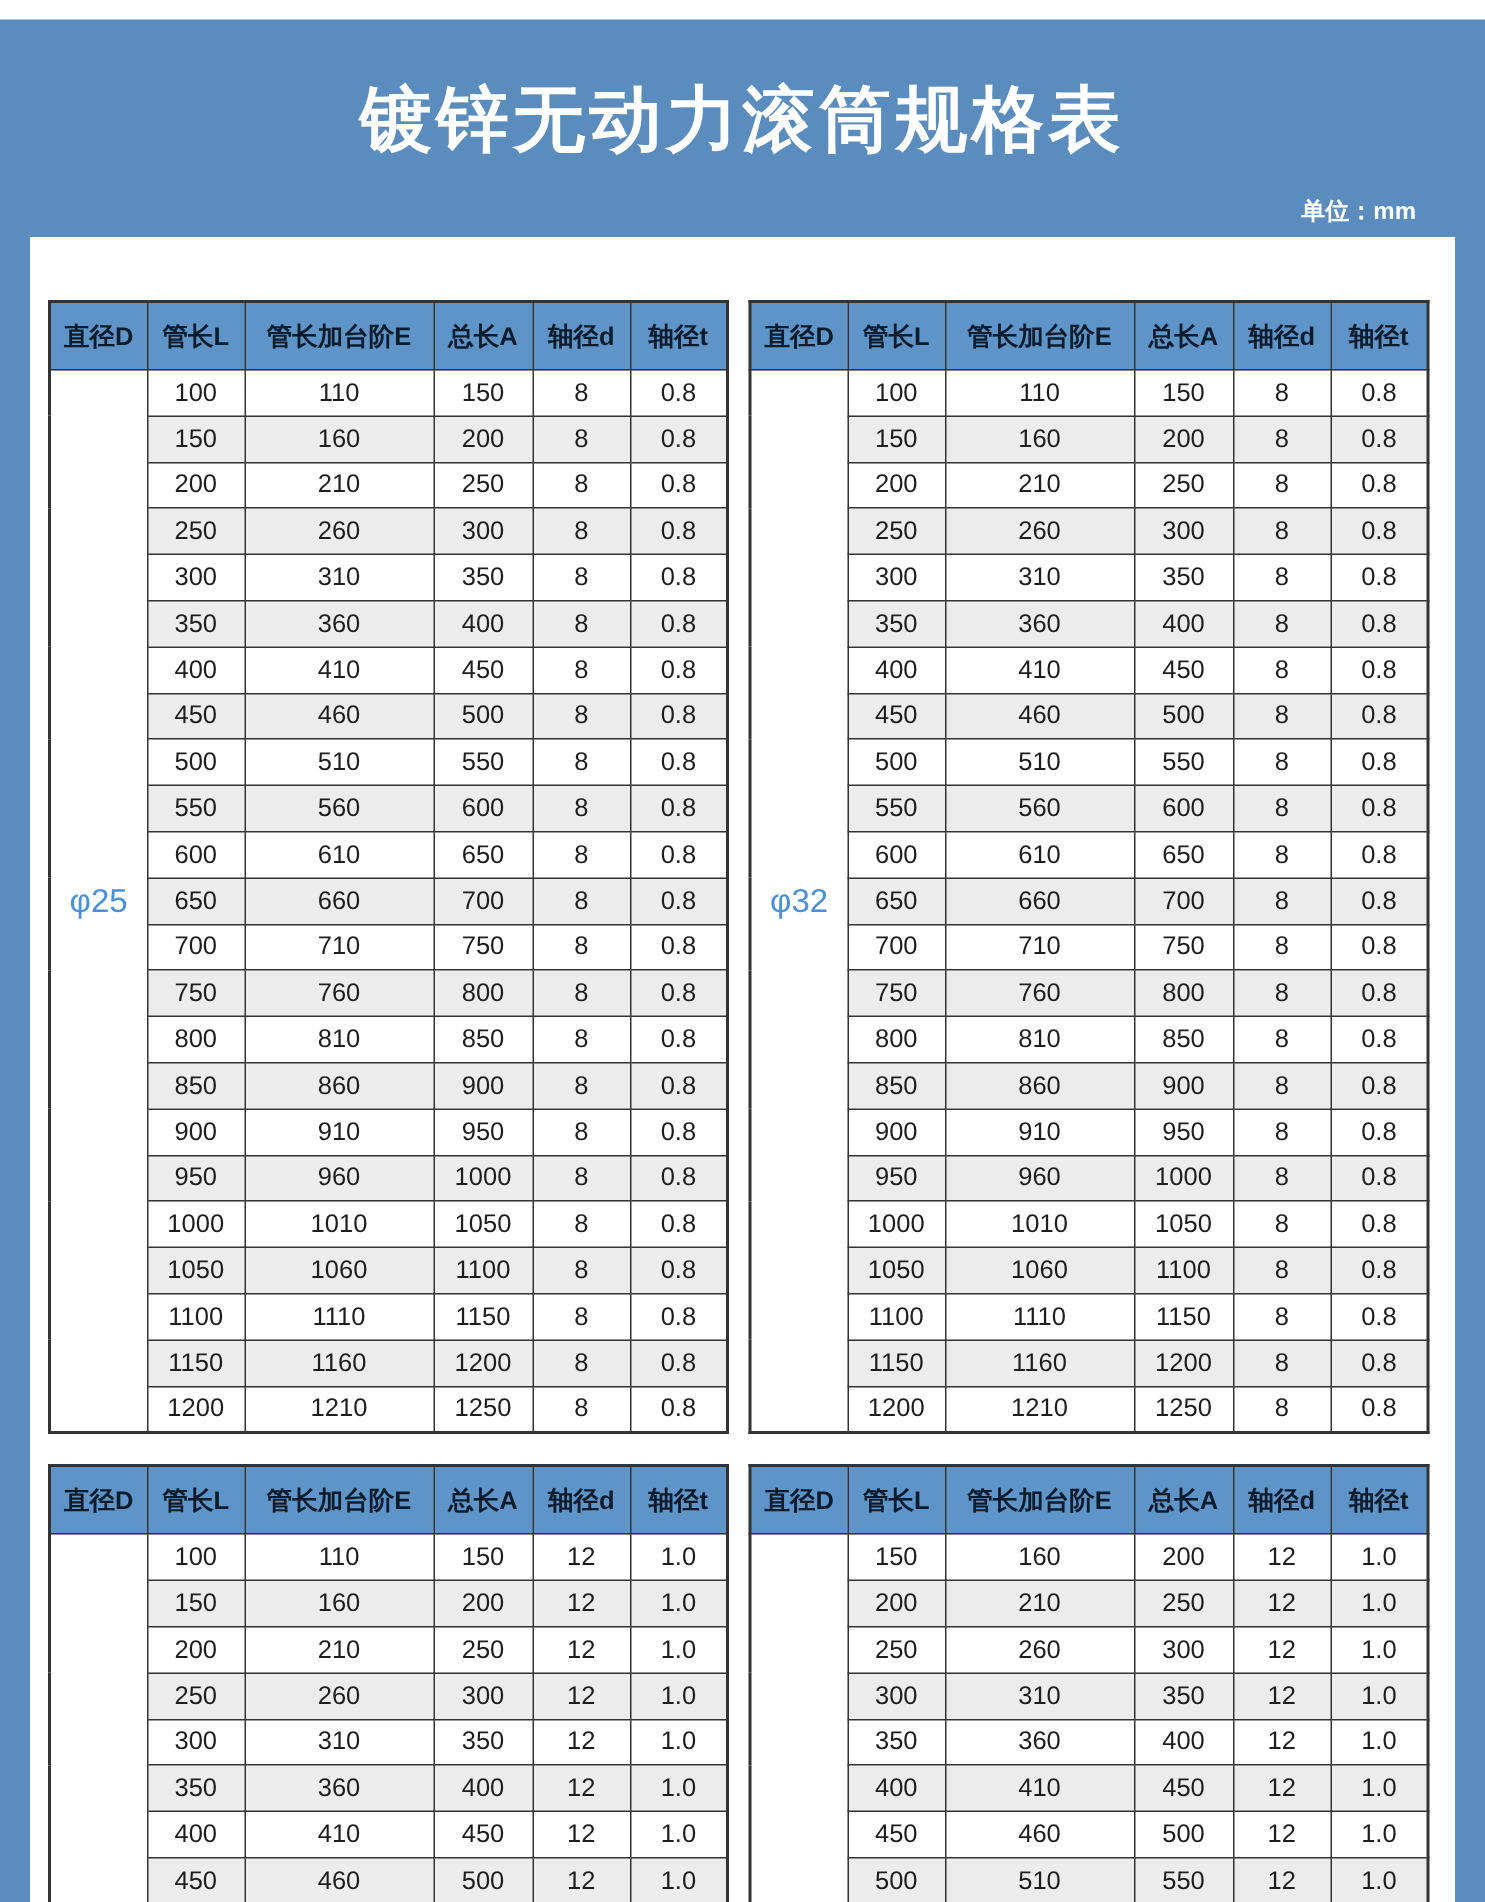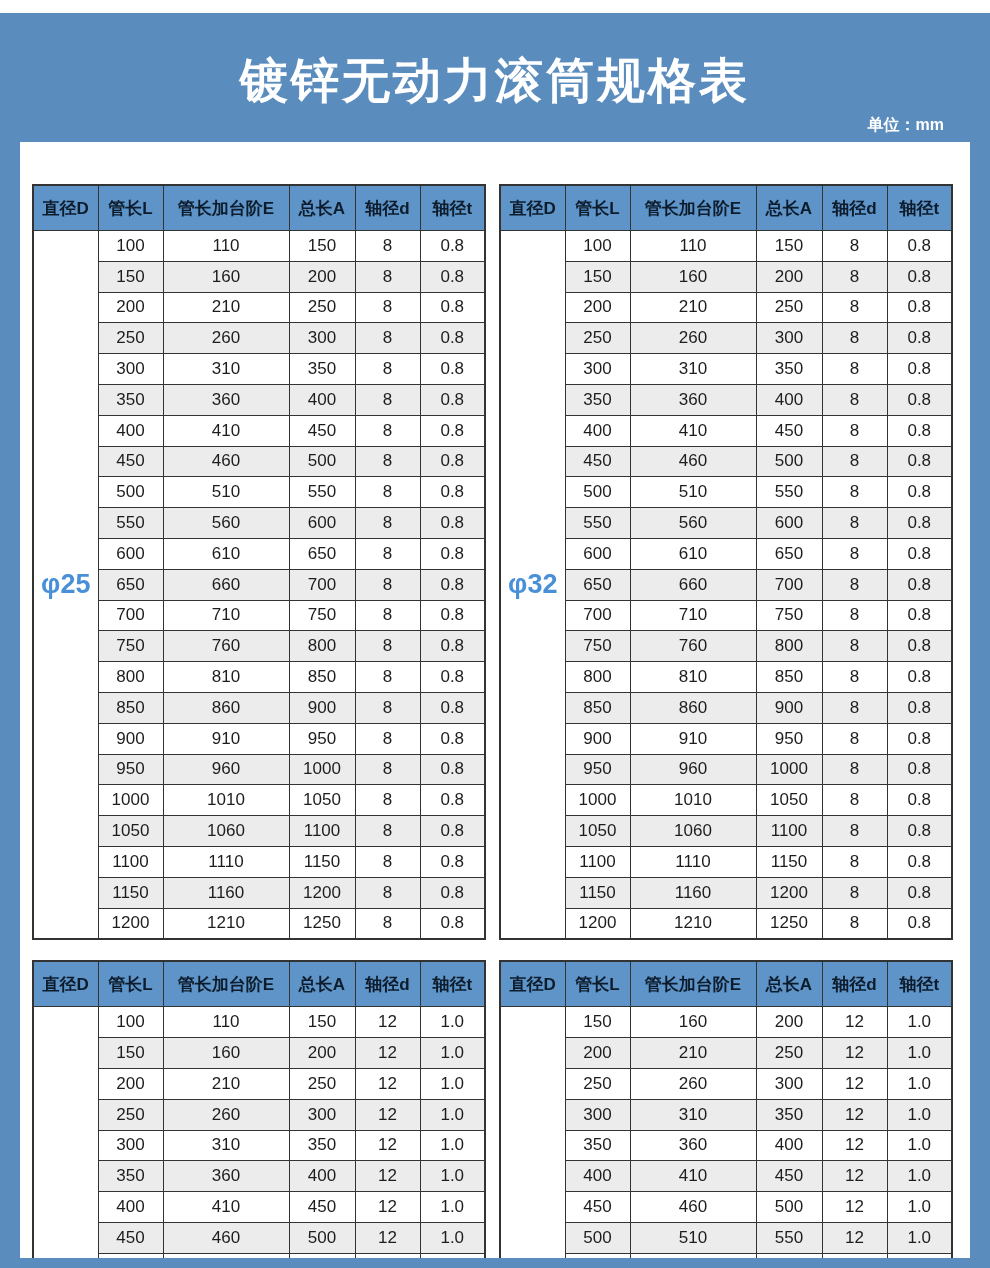--- a/index.html
+++ b/index.html
@@ -13,21 +13,21 @@
     background: var(--banner-blue, #5b8cbe);
     font-family: "Liberation Sans", sans-serif;
     position: relative;
   }
   .top-strip {
     height: 13px;
     background: #ffffff;
   }
   .banner {
     position: relative;
-    height: 129px;
+    height: 145px;
   }
   .banner h1 {
     margin: 0;
     padding-top: 44px;
     text-align: center;
     font-size: 48px;
     line-height: 1;
     font-weight: bold;
     letter-spacing: 3px;
     color: #ffffff;
@@ -77,22 +77,22 @@
     vertical-align: middle;
     height: 29.8px;
     padding: 0;
     border: 1px solid var(--border-color, #333333);
   }
   table.spec-table tbody tr:nth-child(odd) td { background: #ffffff; }
   table.spec-table tbody tr:nth-child(even) td { background: var(--stripe-gray, #ececec); }
   table.spec-table td.dia {
     background: #ffffff !important;
     color: var(--label-blue, #4a90d9);
-    font-size: 27px;
-    font-weight: bold;
+    font-size: 22px;
+    font-weight: normal;
   }
   table.spec-table.cut td.dia {
     vertical-align: bottom;
   }
 </style>
 </head>
 <body>
 
 <div class="top-strip"></div>
 

